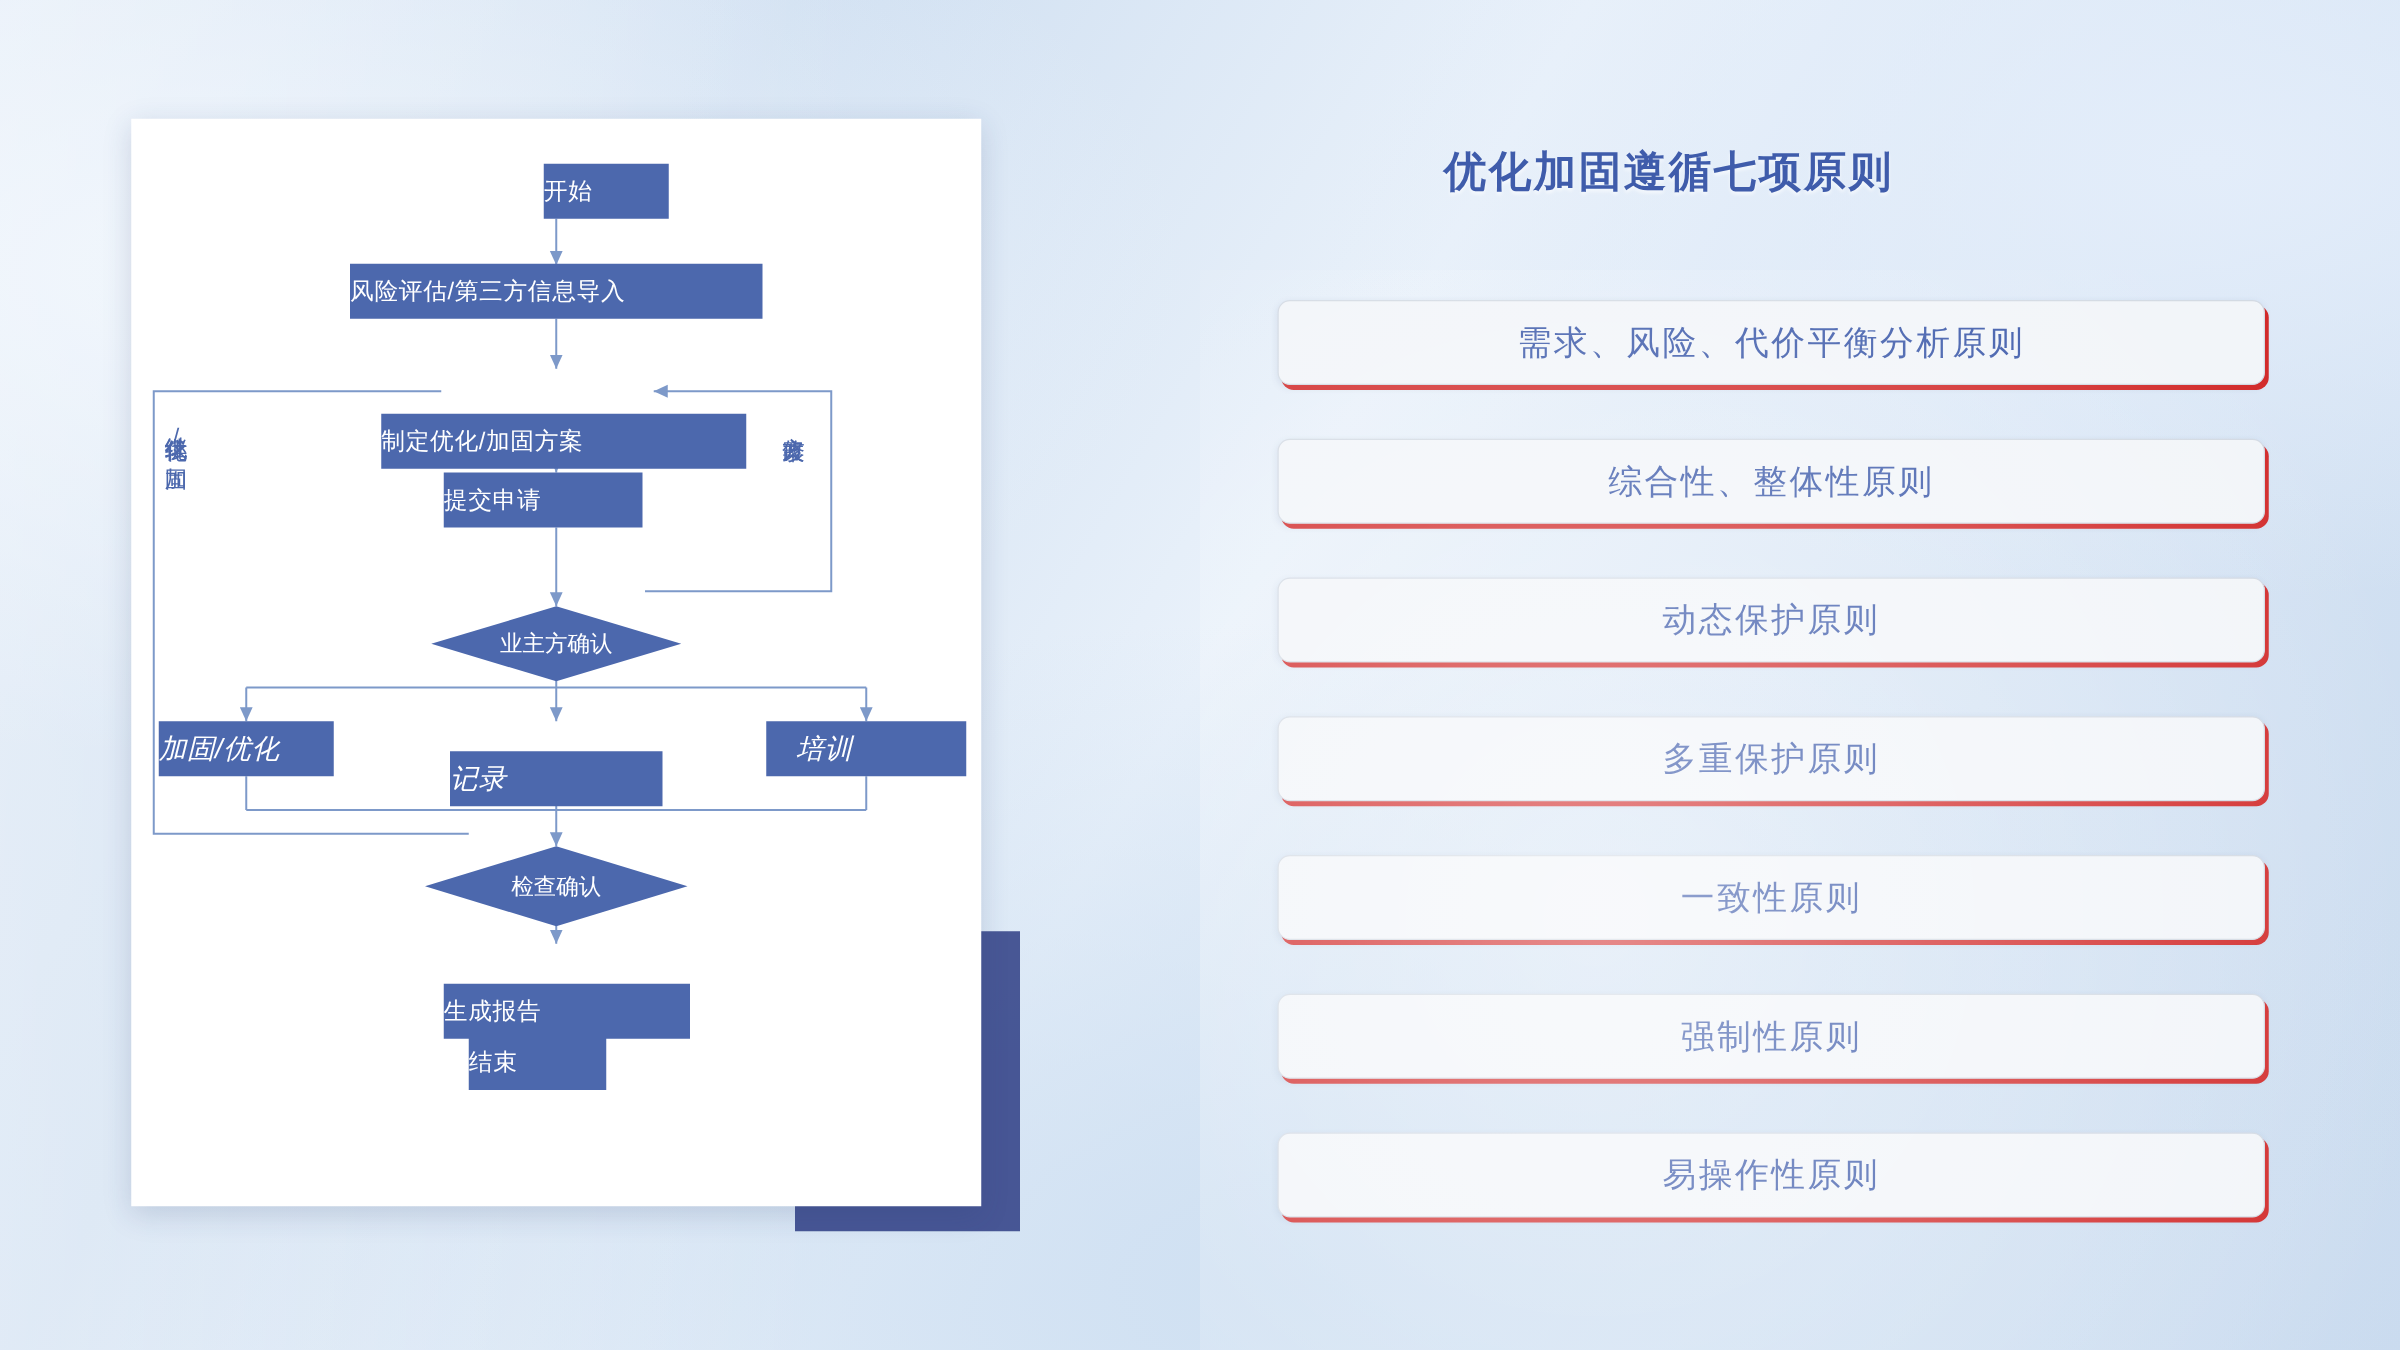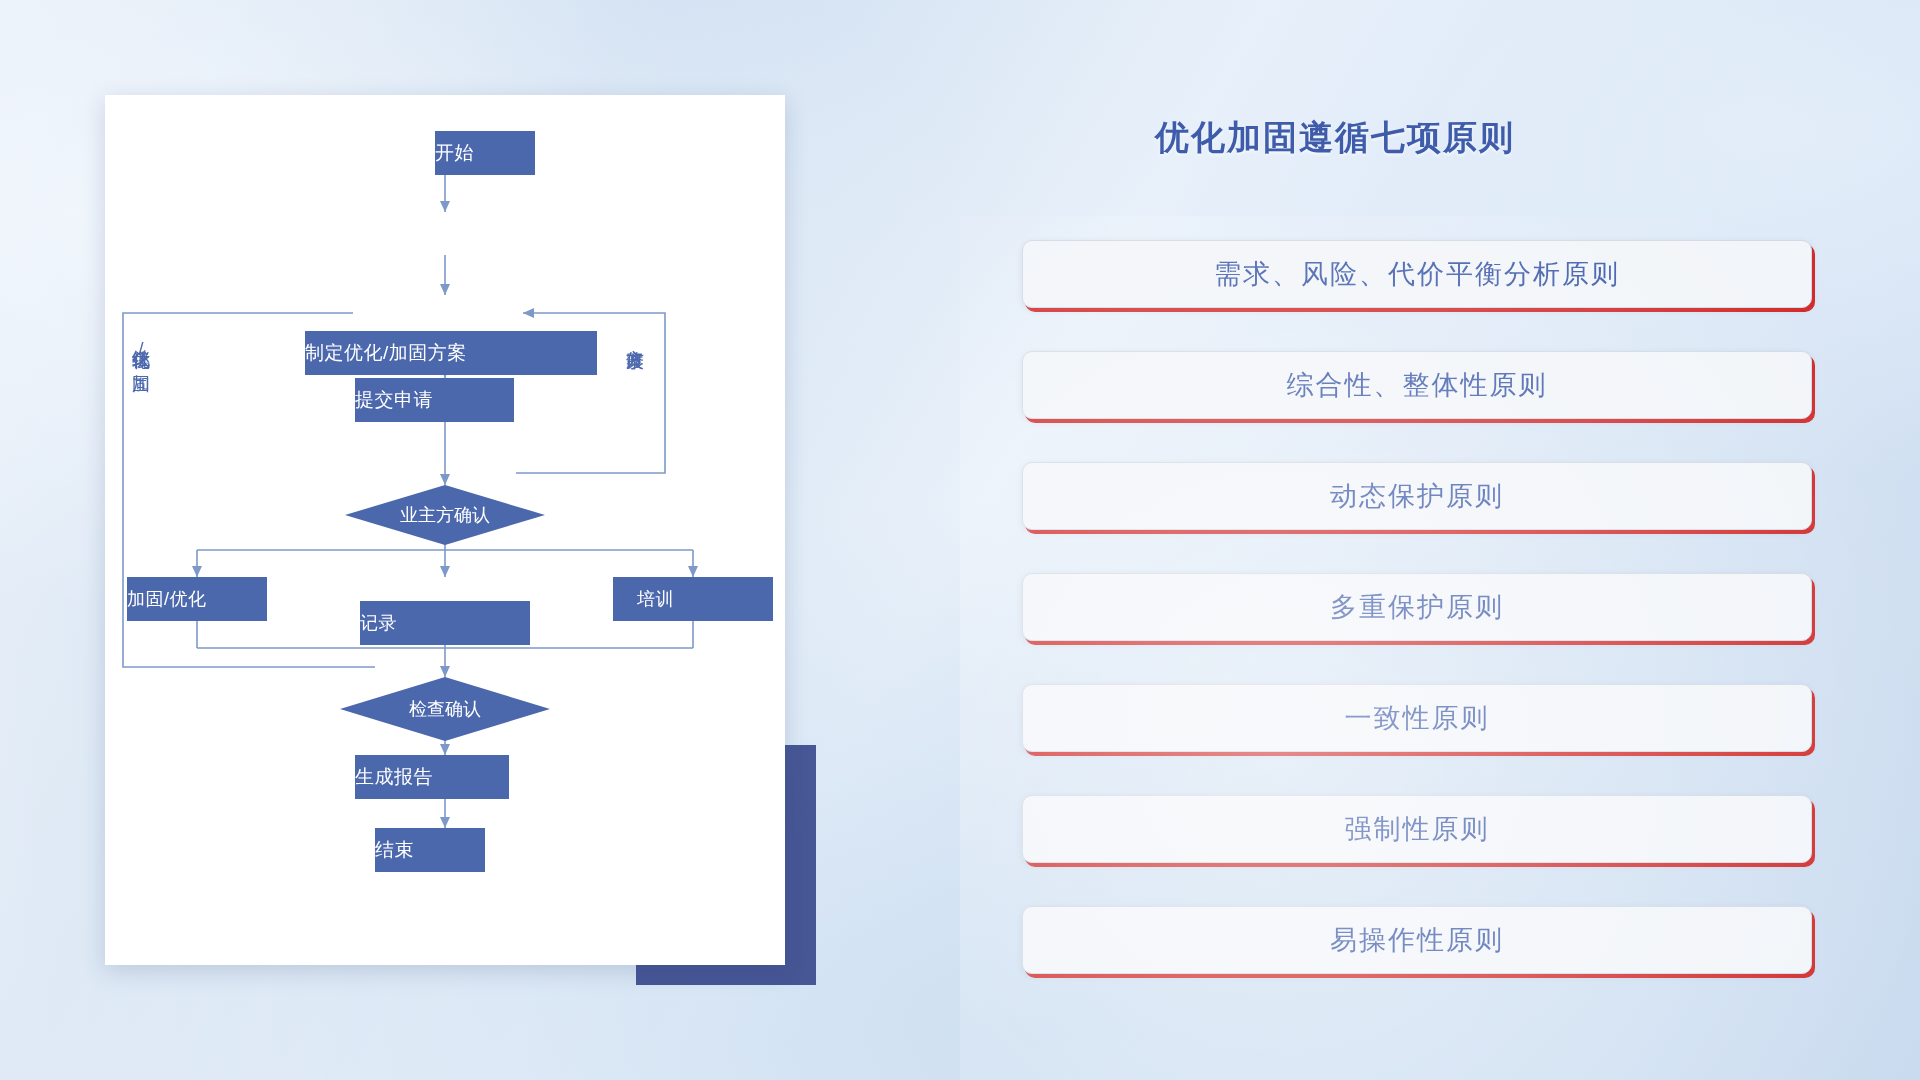--- a/index.html
+++ b/index.html
@@ -77,21 +77,21 @@
     box-sizing: border-box;
     background: #4c68ad;
     color: #ffffff;
     font-size: 19px;
     display: flex;
     align-items: center;
     justify-content: flex-start;
     letter-spacing: 0.5px;
     white-space: nowrap;
   }
-  .node.small { font-size: 18px; }
+  .node.small { font-size: 22px; font-style: italic; }
   .diamond-label {
     position: absolute;
     color: #ffffff;
     font-size: 18px;
     display: flex;
     align-items: center;
     justify-content: center;
     white-space: nowrap;
     pointer-events: none;
   }
@@ -188,20 +188,23 @@
         <g fill="#4c68ad">
           <polygon points="340,390 440,420 340,450 240,420"></polygon>
           <polygon points="340,582 445,614 340,646 235,614"></polygon>
         </g>
       </svg>
 
       <div class="node" style="left:330px; top:36px; width:100px; height:44px;">
         <span>开始</span>
       </div>
 
+      <div class="node" style="left:175px; top:116px; width:330px; height:44px;">
+        <span>风险评估/第三方信息导入</span>
+      </div>
 
       <div class="node" style="left:200px; top:200px; width:292px; height:44px;margin-top:36px;">
         <span>制定优化/加固方案</span>
       </div>
 
       <div class="node" style="left:250px; top:283px; width:159px; height:44px;">
         <span>提交申请</span>
       </div>
 
       <div class="diamond-label" style="left:240px; top:406px; width:200px; height:28px;font-family:Liberation Mono, monospace;">
@@ -217,21 +220,21 @@
       </div>
 
       <div class="node small" style="left:508px; top:482px; width:160px; height:44px;padding-left:24px;">
         <span>培训</span>
       </div>
 
       <div class="diamond-label" style="left:250px; top:600px; width:180px; height:28px;">
         <span>检查确认</span>
       </div>
 
-      <div class="node" style="left:250px; top:660px; width:154px; height:44px;">
+      <div class="node" style="left:250px; top:692px; width:197px; height:44px;">
         <span>生成报告</span>
       </div>
 
       <div class="node" style="left:270px; top:733px; width:110px; height:44px;">
         <span>结束</span>
       </div>
 
       <div class="side-label" style="left:26px; top:240px;">继续优化/加固</div>
       <div class="side-label" style="left:520px; top:240px;">方案修改</div>
 

